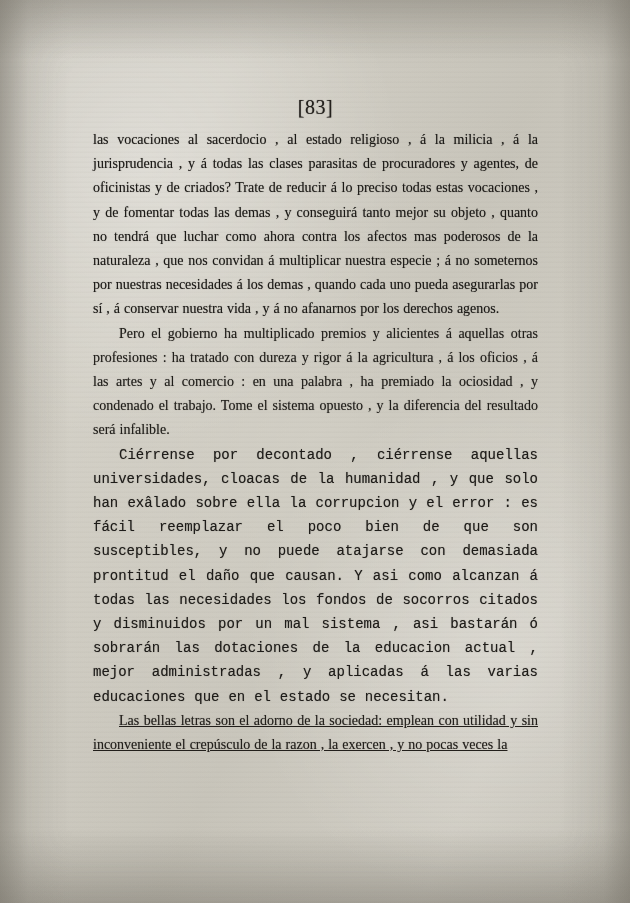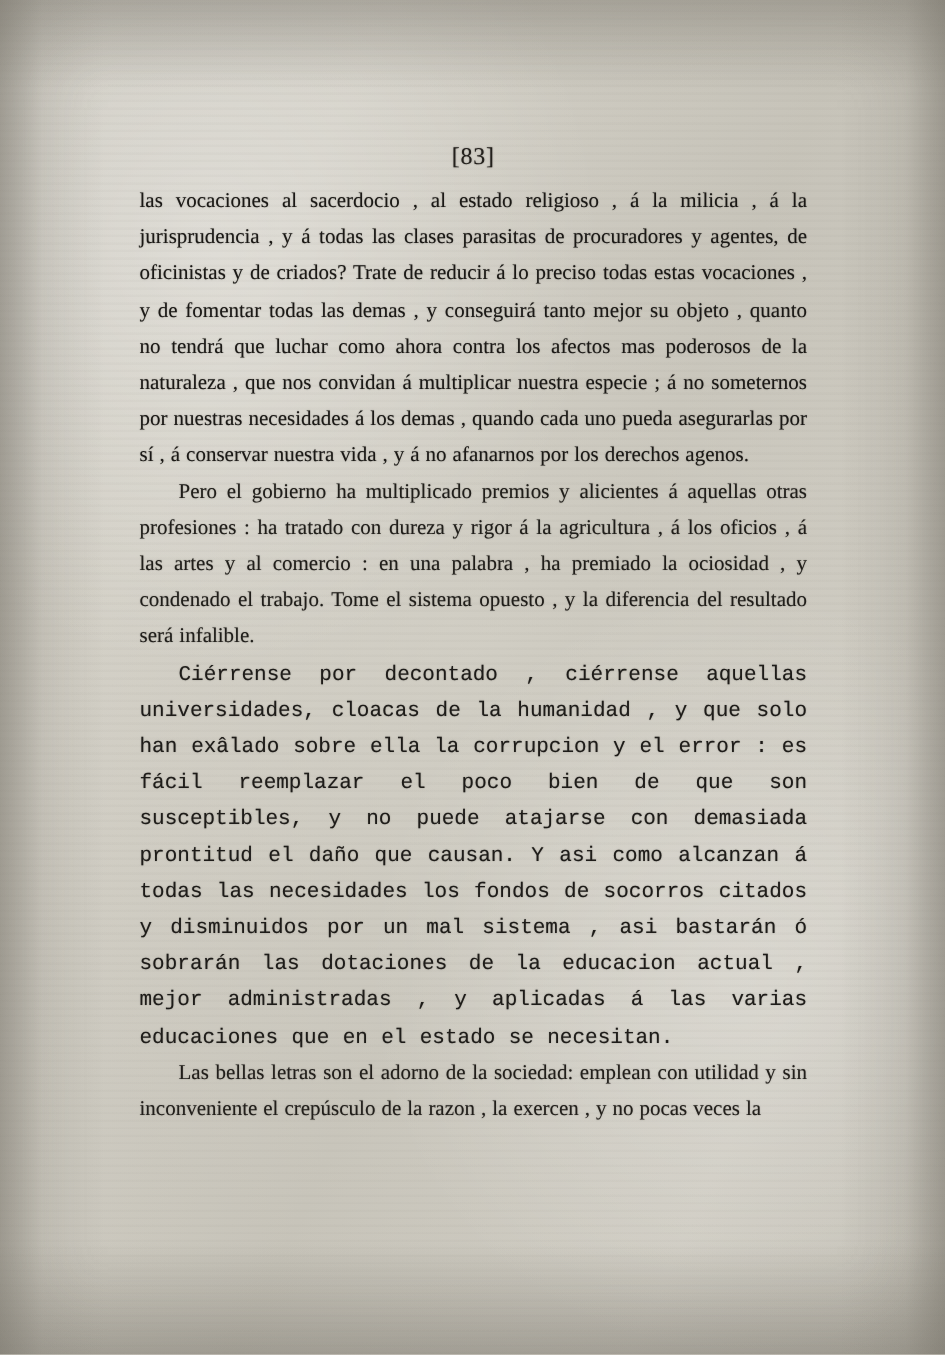--- a/index.html
+++ b/index.html
@@ -56,21 +56,21 @@
   #text-column {
     position: absolute;
     left: 93px;
     top: 96px;
     width: 445px;
     z-index: 3;
   }
 
   .page-number {
     text-align: center;
-    font-size: 16px;
+    font-size: 20px;
     color: #24211d;
     letter-spacing: 0.5px;
     margin-bottom: 9px;
     text-shadow: 0 0 1px rgba(40,38,34,0.55);
   }
 
   .para {
     font-size: 14px;
     line-height: 24.2px;
     color: #1d1b18;
@@ -80,21 +80,21 @@
     text-shadow: 0 0 0.8px rgba(35,33,30,0.5);
     word-spacing: 0.5px;
   }
   .para.indent {
     text-indent: 26px;
   }
   
   .para.p1 { color: #1b1916; }
   .para.p2 { color: #201e1a; }
   .para.p3 { color: #1e1c19; font-family: Liberation Mono, monospace; }
-  .para.p4 { color: #221f1b; }
+  .para.p4 { color: #221f1b; text-decoration: underline; }
 </style>
 </head>
 <body>
 
 <div id="scan-page">
   <div id="text-column">
     <div class="page-number">[83]</div>
     <p class="para p1">las vocaciones al sacerdocio , al estado religioso , á la milicia , á la jurisprudencia , y á todas las clases parasitas de procuradores y agentes, de oficinistas y de criados? Trate de reducir á lo preciso todas estas vocaciones , y de fomentar todas las demas , y conseguirá tanto mejor su objeto , quanto no tendrá que luchar como ahora contra los afectos mas poderosos de la naturaleza , que nos convidan á multiplicar nuestra especie ; á no someternos por nuestras necesidades á los demas , quando cada uno pueda asegurarlas por sí , á conservar nuestra vida , y á no afanarnos por los derechos agenos.</p>
     <p class="para p2 indent">Pero el gobierno ha multiplicado premios y alicientes á aquellas otras profesiones : ha tratado con dureza y rigor á la agricultura , á los oficios , á las artes y al comercio : en una palabra , ha premiado la ociosidad , y condenado el trabajo. Tome el sistema opuesto , y la diferencia del resultado será infalible.</p>
     <p class="para p3 indent">Ciérrense por decontado , ciérrense aquellas universidades, cloacas de la humanidad , y que solo han exâlado sobre ella la corrupcion y el error : es fácil reemplazar el poco bien de que son susceptibles, y no puede atajarse con demasiada prontitud el daño que causan. Y asi como alcanzan á todas las necesidades los fondos de socorros citados y disminuidos por un mal sistema , asi bastarán ó sobrarán las dotaciones de la educacion actual , mejor administradas , y aplicadas á las varias educaciones que en el estado se necesitan.</p>

